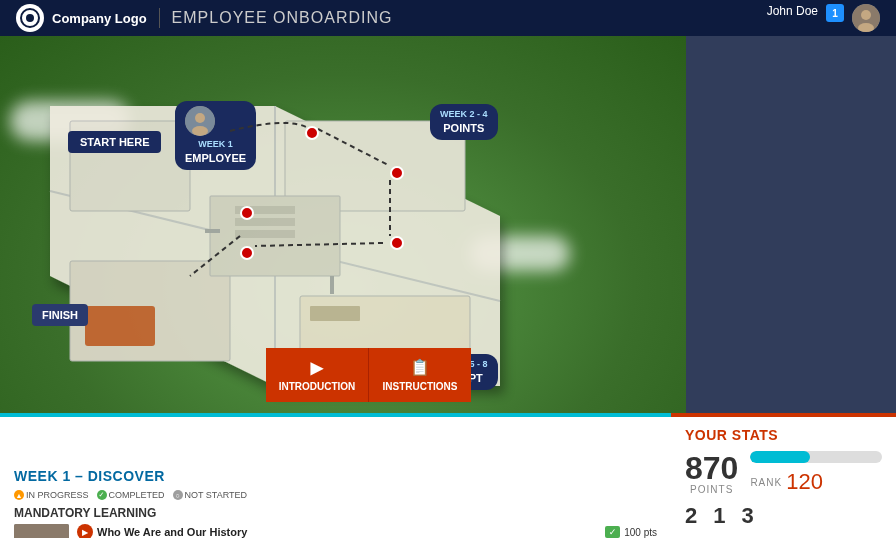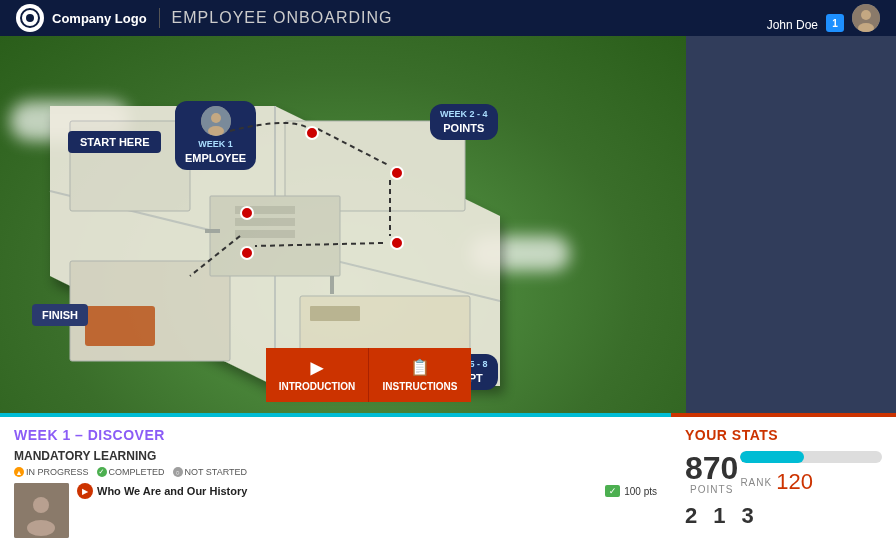--- a/index.html
+++ b/index.html
@@ -43,21 +43,21 @@
     }
     #header-title {
       color: #ccc;
       font-size: 16px;
       letter-spacing: 1px;
       text-transform: uppercase;
       flex: 1;
     }
     #header-right {
       display: flex;
-      align-items: flex-end;
+      align-items: flex-start;
       gap: 8px;
     }
     #user-name {
       color: white;
       font-size: 12px;
     }
     #notification-badge {
       background: #1e90ff;
       color: white;
       font-size: 10px;
@@ -115,21 +115,20 @@
       padding: 5px 10px;
       border-radius: 12px;
       font-size: 11px;
       font-weight: bold;
       text-align: center;
       line-height: 1.3;
     }
     .week-label.with-avatar {
       display: flex;
       flex-direction: column;
-      align-items: center;
     }
     .week-label .avatar-circle {
       width: 30px;
       height: 30px;
       border-radius: 50%;
       background: #888;
       margin-bottom: 3px;
       overflow: hidden;
       display: flex;
       align-items: center;
@@ -209,25 +208,26 @@
       display: flex;
       background: white;
     }
     #week-discover {
       flex: 1;
       background: white;
       padding: 10px 14px;
       border-top: 4px solid #00bcd4;
     }
     #week-discover h3 {
-      color: #8b5cf6;
+      color: #0369a1;
       font-size: 14px;
       font-weight: bold;
       margin-bottom: 6px;
       letter-spacing: 0.5px;
+      margin-top: 41px;
     }
     #mandatory-label {
       font-size: 12px;
       font-weight: bold;
       color: #333;
       margin-bottom: 4px;
     }
     #progress-legend {
       display: flex;
       align-items: center;
@@ -330,21 +330,21 @@
     #stats-panel h3 {
       color: #cc3300;
       font-size: 14px;
       font-weight: bold;
       margin-bottom: 8px;
       letter-spacing: 0.5px;
     }
     #stats-row {
       display: flex;
       align-items: flex-end;
-      gap: 2px;
+      gap: 12px;
       margin-bottom: 8px;
     }
     #points-area {
       text-align: center;
     }
     #points-value {
       font-size: 32px;
       font-weight: bold;
       color: #333;
       line-height: 1;
@@ -543,35 +543,35 @@
 
   <div id="right-panel">
   </div>
 
 </div>
 
 <div id="bottom-section">
 
   <div id="week-discover">
     <h3>WEEK 1 – DISCOVER</h3>
-    <div id="mandatory-label">MANDATORY LEARNING</div>
     <div id="progress-legend">
       <div class="legend-item">
         <div class="legend-dot in-progress">▲</div>
         <span>IN PROGRESS</span>
       </div>
       <div class="legend-item">
         <div class="legend-dot completed">✓</div>
         <span>COMPLETED</span>
       </div>
       <div class="legend-item">
         <div class="legend-dot not-started">○</div>
         <span>NOT STARTED</span>
       </div>
     </div>
+    <div id="mandatory-label">MANDATORY LEARNING</div>
     <div id="learning-item">
       <div id="learning-thumb">
         <svg width="55" height="55" viewBox="0 0 55 55">
           <rect width="55" height="55" fill="#8a7a6a"></rect>
           <circle cx="27" cy="22" r="8" fill="#b8a090"></circle>
           <ellipse cx="27" cy="45" rx="14" ry="8" fill="#b8a090"></ellipse>
         </svg>
       </div>
       <div id="learning-content">
         <div id="learning-title-row">

